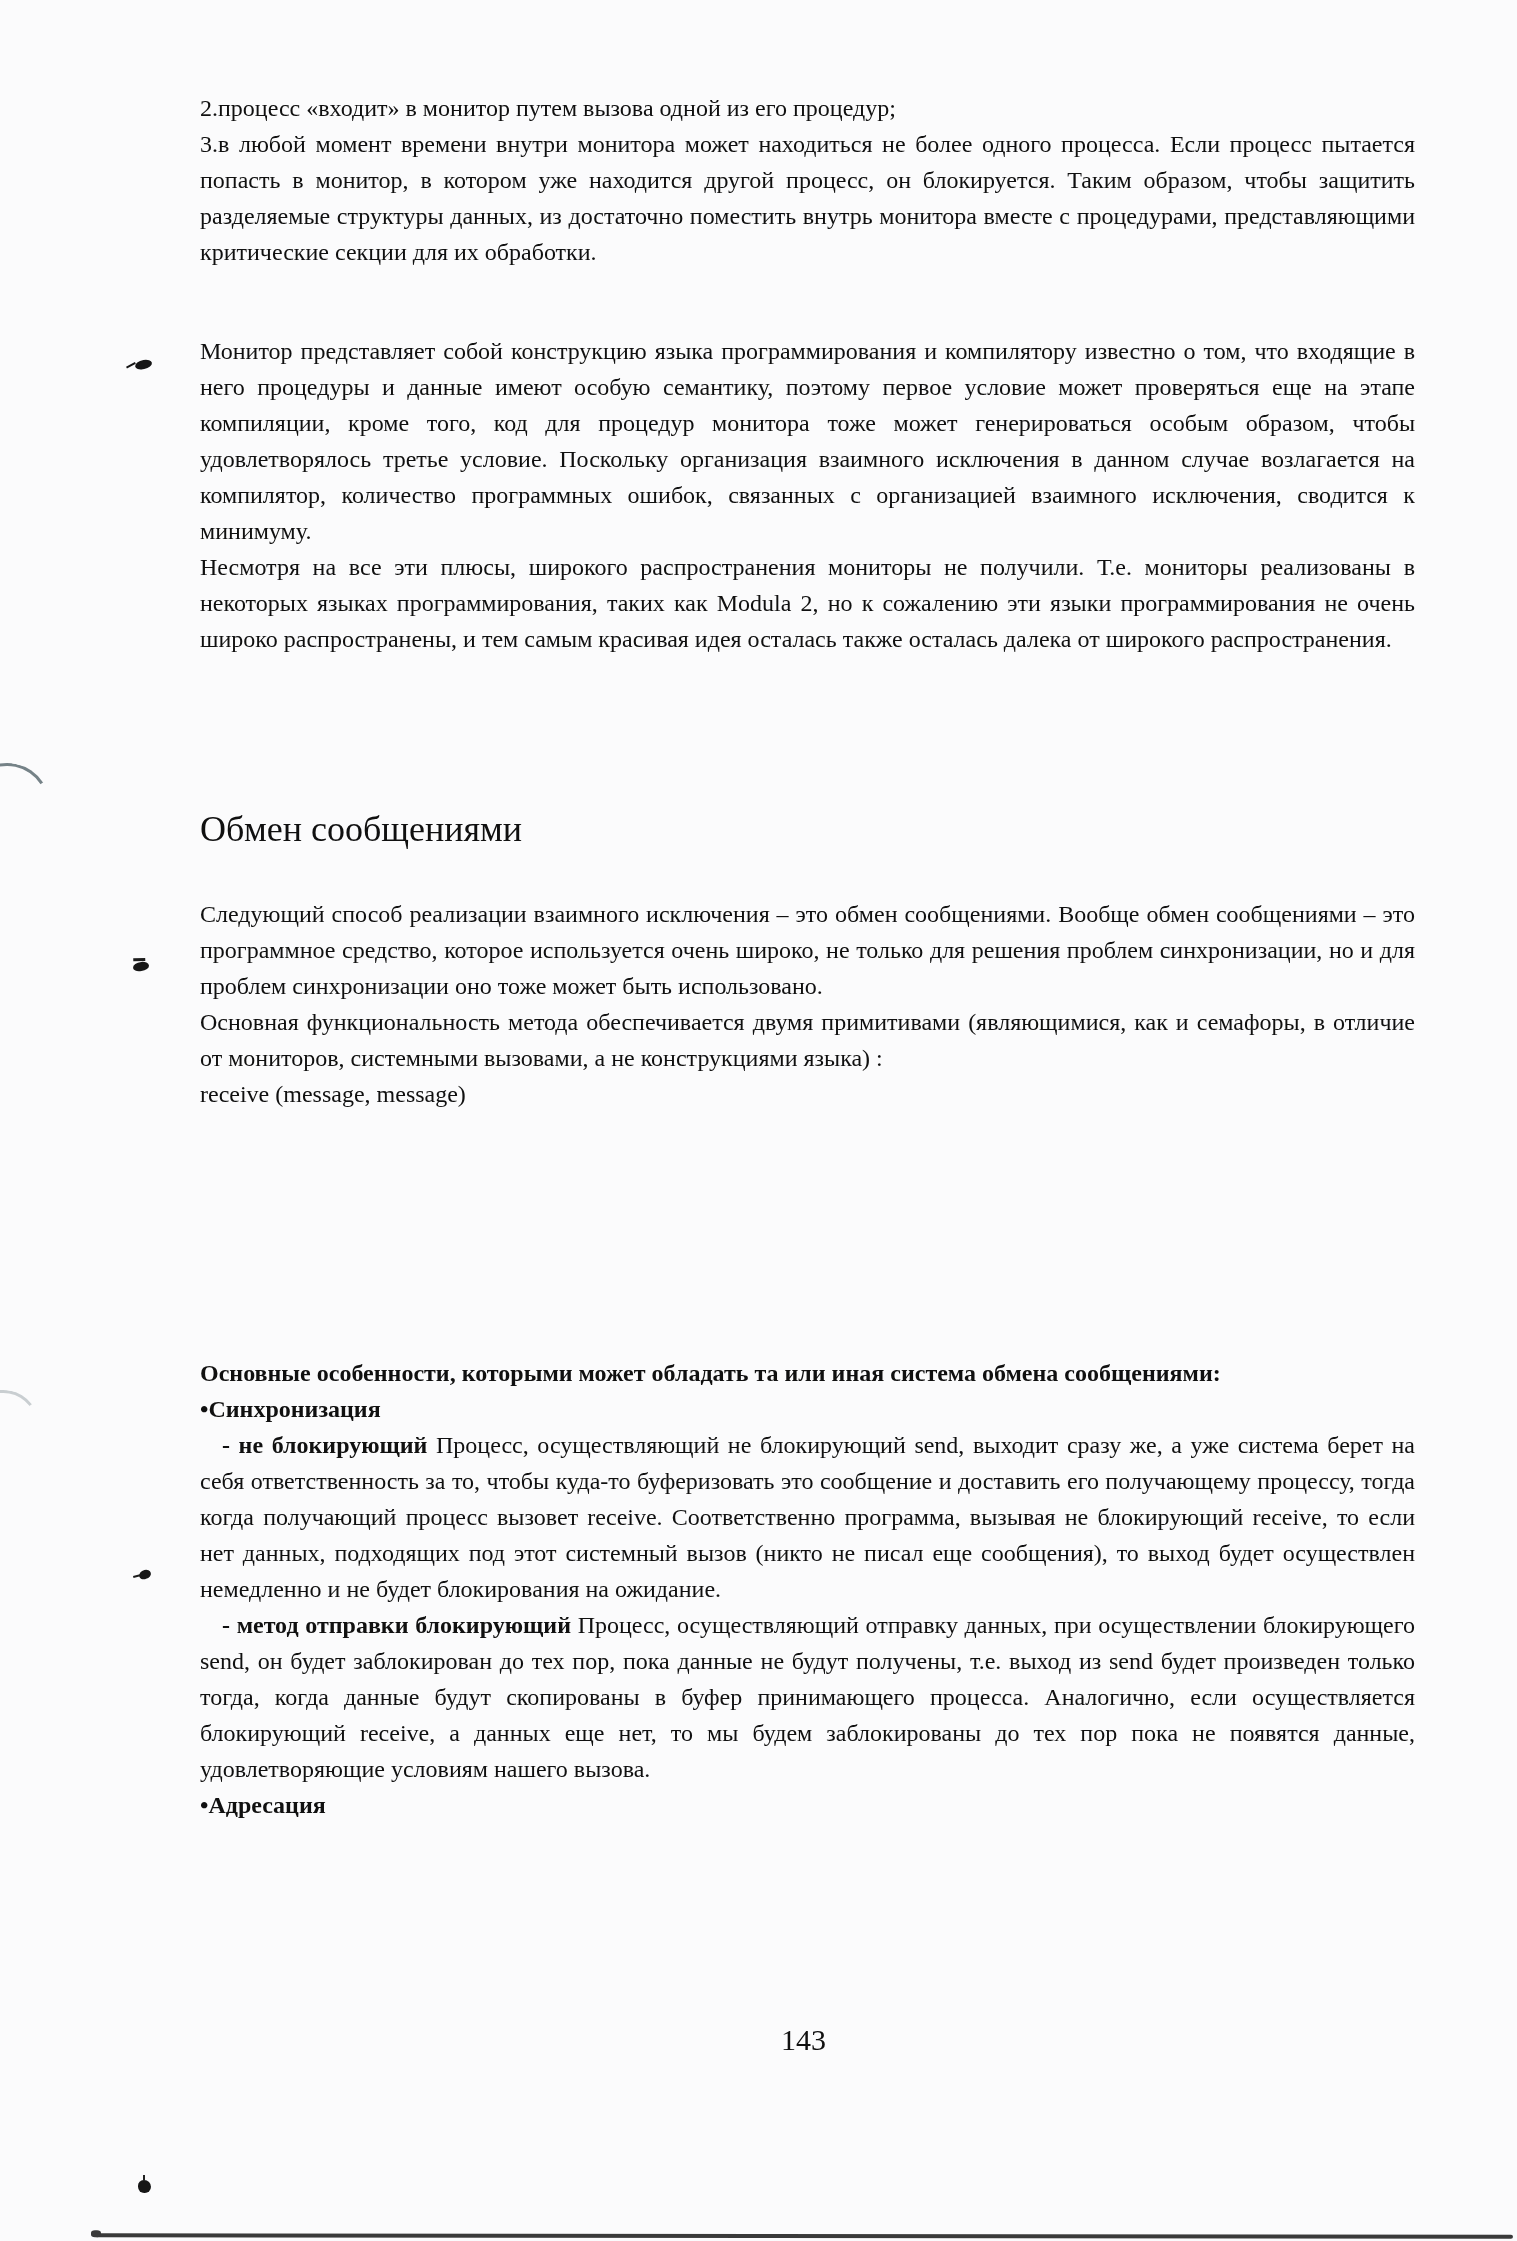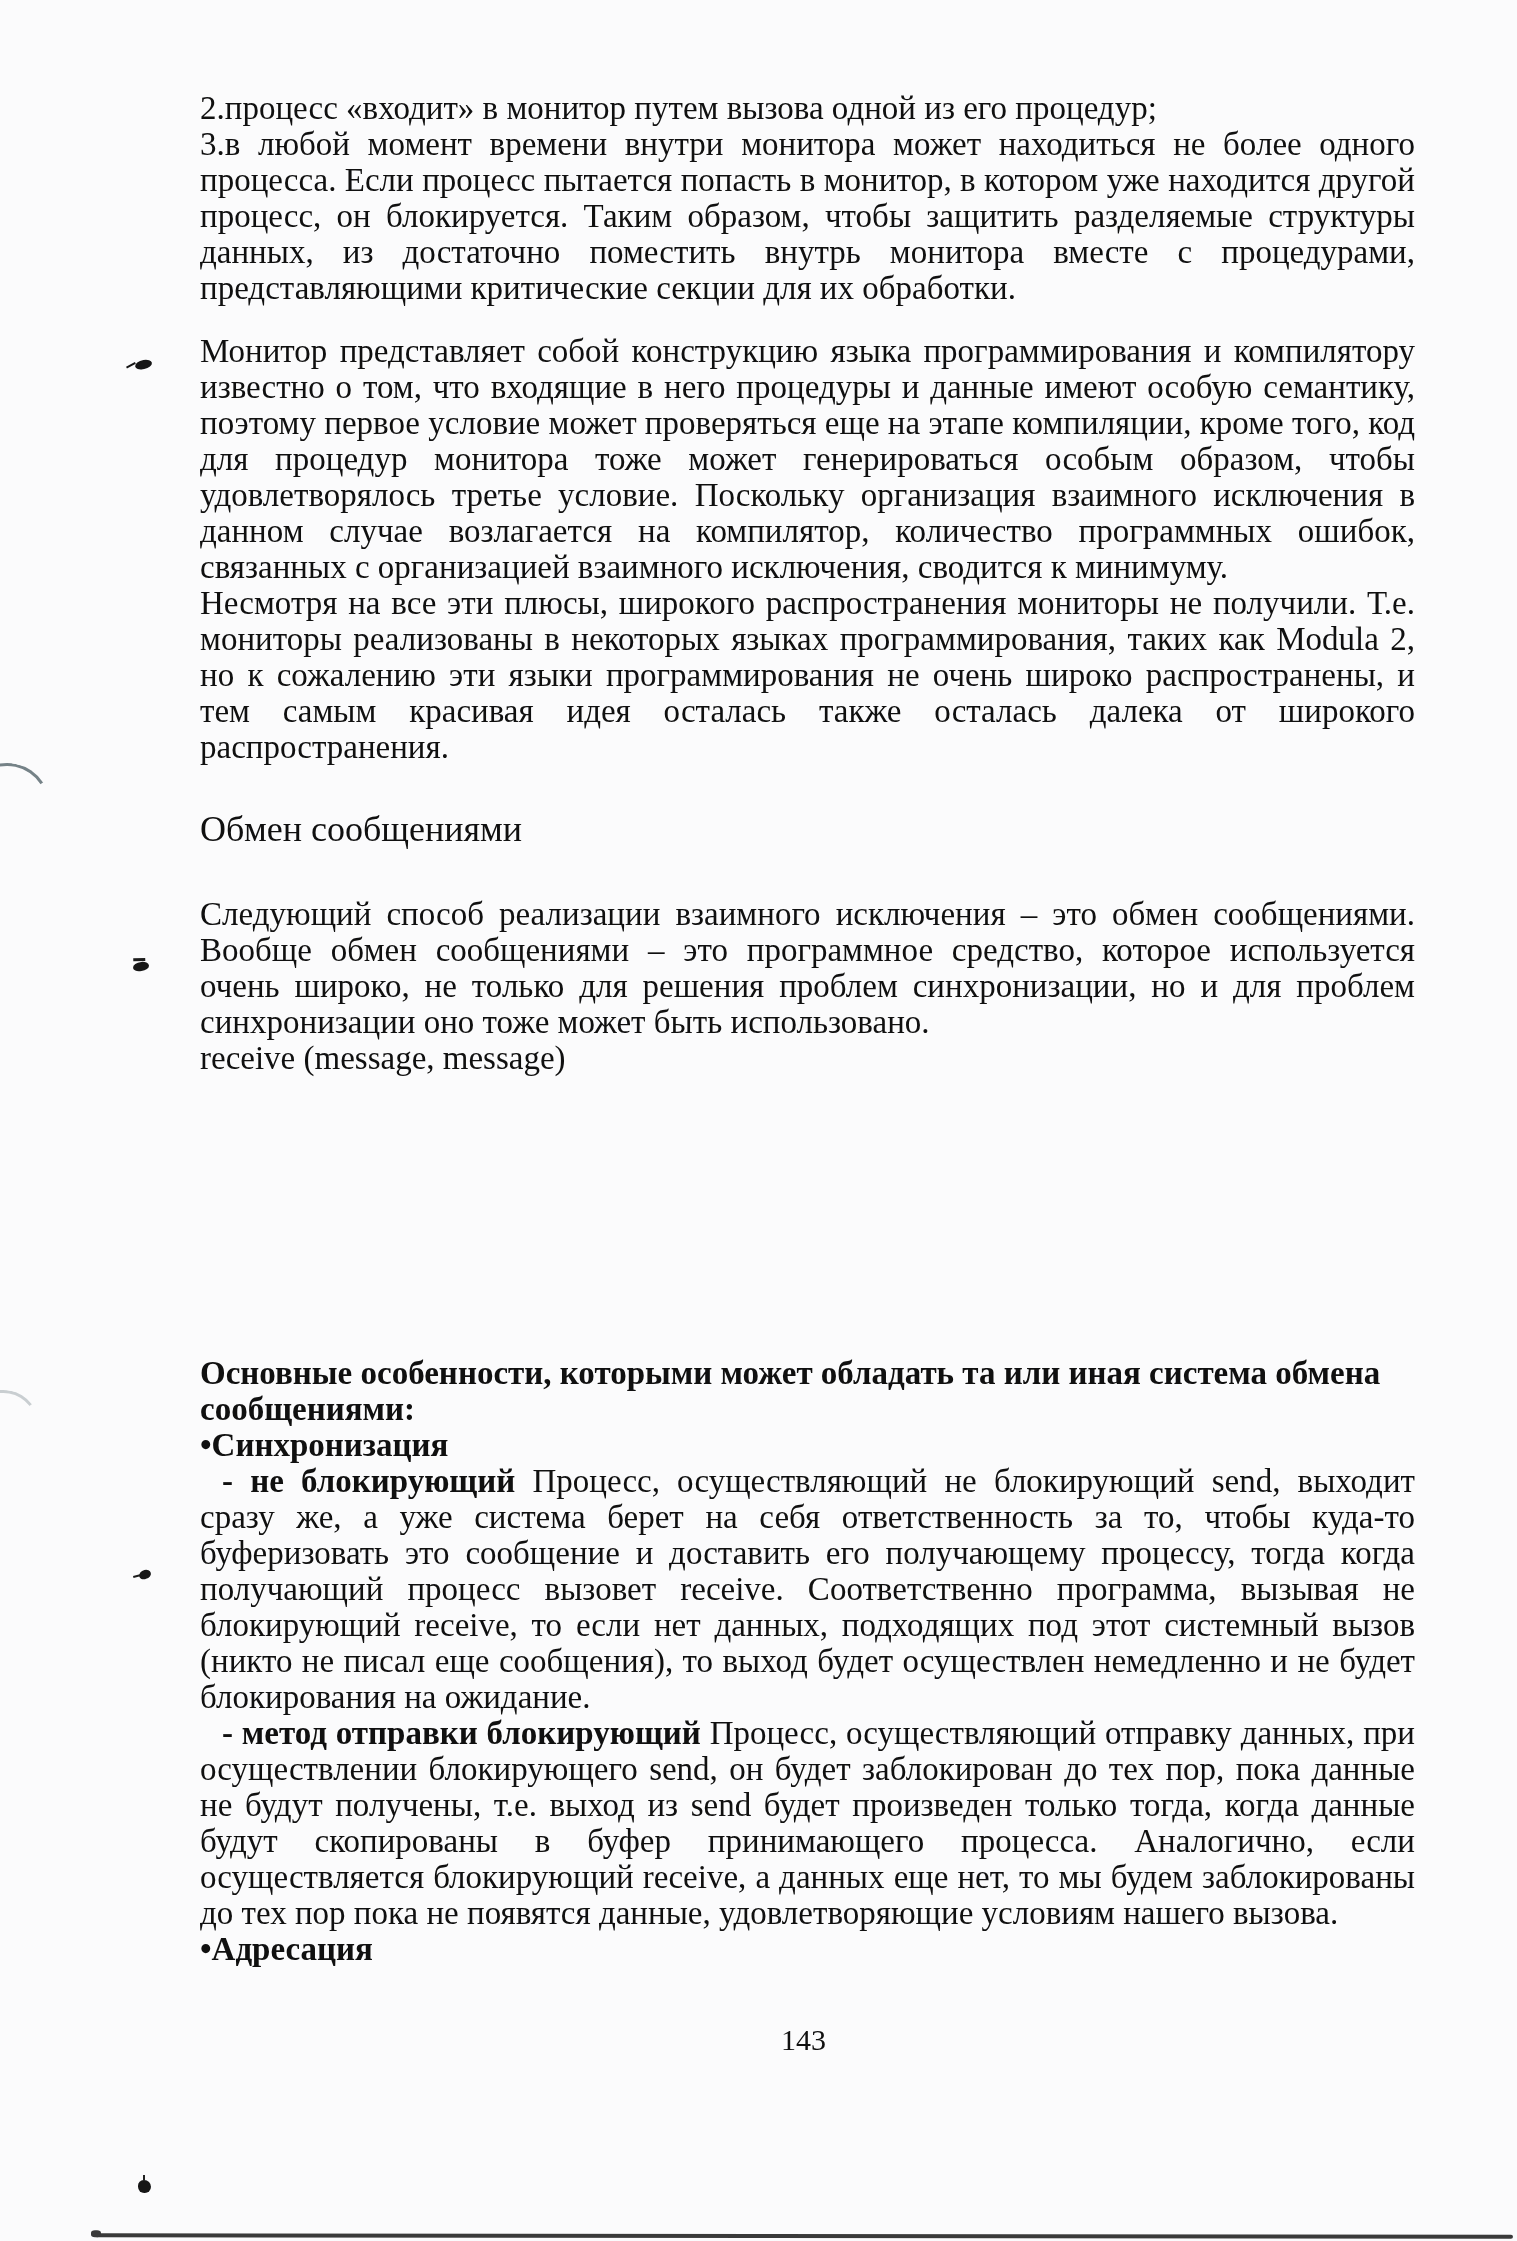--- a/index.html
+++ b/index.html
@@ -14,21 +14,21 @@
     margin: 0 auto;
     background: #fbfbfc;
     overflow: hidden;
     font-family: "Liberation Serif", "DejaVu Serif", serif;
     color: #101010;
   }
   .textblock {
     position: absolute;
     left: 200px;
     width: 1215px;
-    font-size: 33px;
+    font-size: 24px;
     line-height: 36px;
     text-align: left;
   }
   .textblock p {
     margin: 0;
     padding: 0;
   }
   .just { text-align: justify; }
   .bold { font-weight: bold; }
   .doc-heading {
@@ -117,20 +117,21 @@
 
   <div class="textblock" style="top:333px;">
     <p class="just">Монитор представляет собой конструкцию языка программирования и компилятору известно о том, что входящие в него процедуры и данные имеют особую семантику, поэтому первое условие может проверяться еще на этапе компиляции, кроме того, код для процедур монитора тоже может генерироваться особым образом, чтобы удовлетворялось третье условие. Поскольку организация взаимного исключения в данном случае возлагается на компилятор, количество программных ошибок, связанных с организацией взаимного исключения, сводится к минимуму.</p>
     <p class="just">Несмотря на все эти плюсы, широкого распространения мониторы не получили. Т.е. мониторы реализованы в некоторых языках программирования, таких как Modula 2, но к сожалению эти языки программирования не очень широко распространены, и тем самым красивая идея осталась также осталась далека от широкого распространения.</p>
   </div>
 
   <h2 class="doc-heading">Обмен сообщениями</h2>
 
   <div class="textblock" style="top:896px;">
     <p class="just">Следующий способ реализации взаимного исключения – это обмен сообщениями. Вообще обмен сообщениями – это программное средство, которое используется очень широко, не только для решения проблем синхронизации, но и для проблем синхронизации оно тоже может быть использовано.</p>
+    <p class="just">Основная функциональность метода обеспечивается двумя примитивами (являющимися, как и семафоры, в отличие от мониторов, системными вызовами, а не конструкциями языка) :</p>
     <p>receive (message, message)</p>
   </div>
 
   <div class="textblock" style="top:1333px;margin-top:22px;">
     <p class="bold">Основные особенности, которыми может обладать та или иная система обмена сообщениями:</p>
     <p class="bold">•Синхронизация</p>
     <p class="just item-para"><b>- не блокирующий</b><span> Процесс, осуществляющий не блокирующий send, выходит сразу же, а уже система берет на себя ответственность за то, чтобы куда-то буферизовать это сообщение и доставить его получающему процессу, тогда когда получающий процесс вызовет receive. Соответственно программа, вызывая не блокирующий receive, то если нет данных, подходящих под этот системный вызов (никто не писал еще сообщения), то выход будет осуществлен немедленно и не будет блокирования на ожидание.</span></p>
     <p class="just item-para"><b>- метод отправки блокирующий</b><span> Процесс, осуществляющий отправку данных, при осуществлении блокирующего send, он будет заблокирован до тех пор, пока данные не будут получены, т.е. выход из send будет произведен только тогда, когда данные будут скопированы в буфер принимающего процесса. Аналогично, если осуществляется блокирующий receive, а данных еще нет, то мы будем заблокированы до тех пор пока не появятся данные, удовлетворяющие условиям нашего вызова.</span></p>
     <p class="bold">•Адресация</p>
   </div>

